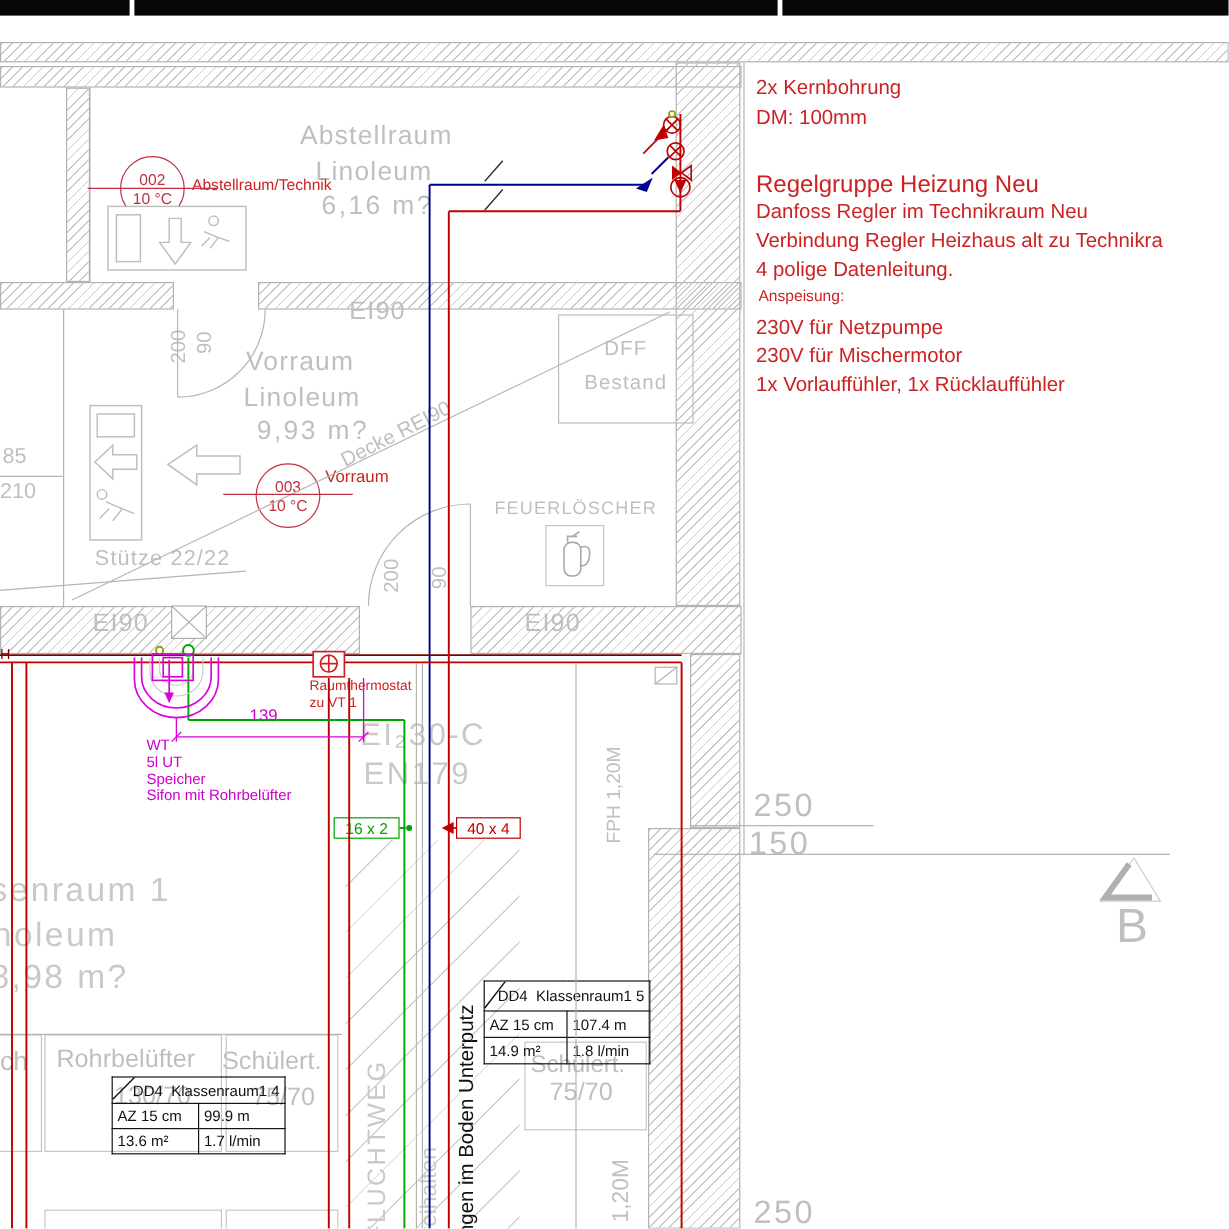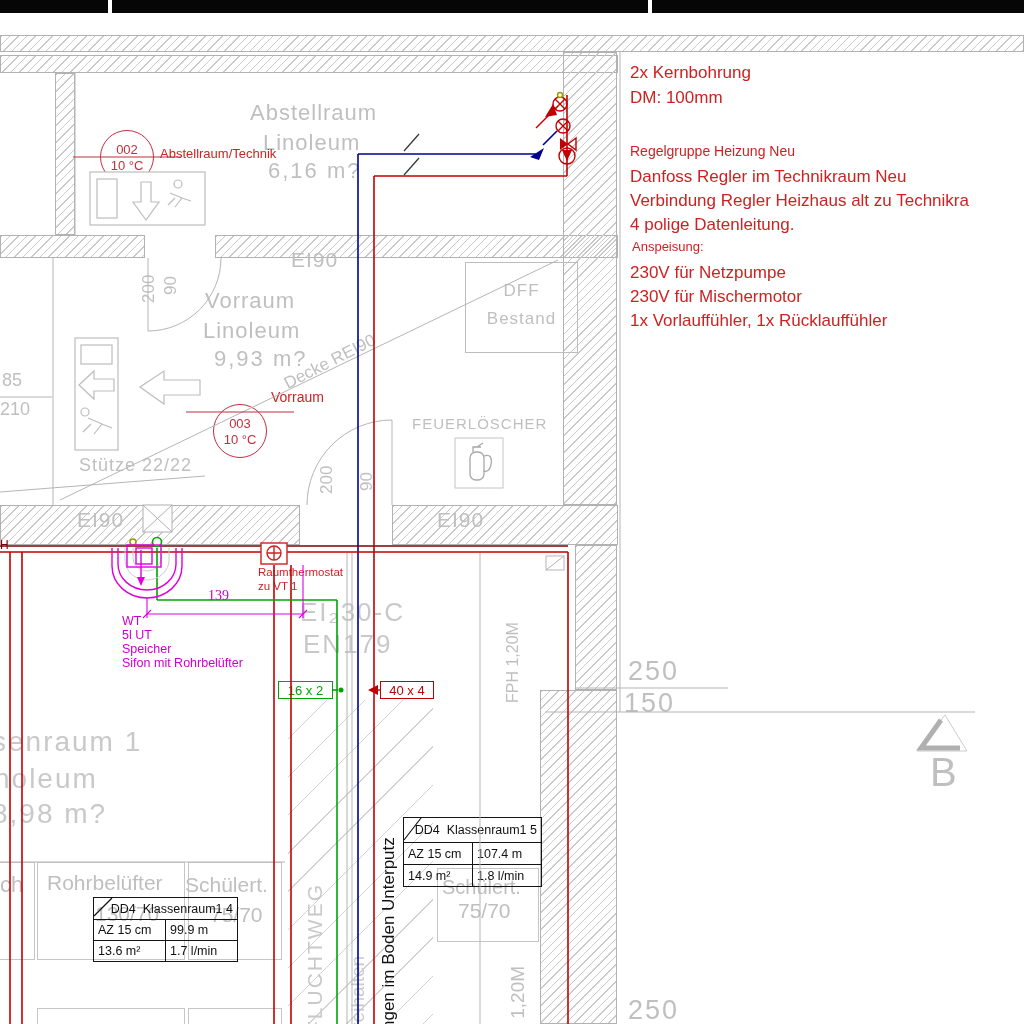--- a/index.html
+++ b/index.html
@@ -103,45 +103,45 @@
   <div class="abs g" style="left:210px;top:903px;font-size:21px;">75/70</div>
   <div class="abs g" style="left:442px;top:876px;font-size:20px;">Schülert.</div>
   <div class="abs g" style="left:458px;top:899px;font-size:21px;">75/70</div>
 
   <div class="abs g2 rot" style="left:303px;top:1034px;width:205px;font-size:21px;letter-spacing:2px;">FLUCHTWEG</div>
   <div class="abs g2 rot" style="left:347px;top:1034px;width:158px;font-size:19px;">freihalten</div>
   <div class="abs blk rot" style="left:379px;top:1030px;width:228px;font-size:17px;">ngen im Boden Unterputz</div>
 
   <div class="abs red" style="left:630px;top:63px;font-size:17px;">2x Kernbohrung</div>
   <div class="abs red" style="left:630px;top:88px;font-size:17px;">DM: 100mm</div>
-  <div class="abs red" style="left:630px;top:143px;font-size:14px;">Regelgruppe Heizung Neu</div>
+  <div class="abs red" style="left:630px;top:143px;font-size:20px;">Regelgruppe Heizung Neu</div>
   <div class="abs red" style="left:630px;top:167px;font-size:17px;">Danfoss Regler im Technikraum Neu</div>
   <div class="abs red" style="left:630px;top:191px;font-size:17px;">Verbindung Regler Heizhaus alt zu Technikra</div>
   <div class="abs red" style="left:630px;top:215px;font-size:17px;">4 polige Datenleitung.</div>
   <div class="abs red" style="left:632px;top:239px;font-size:13px;">Anspeisung:</div>
   <div class="abs red" style="left:630px;top:263px;font-size:17px;">230V für Netzpumpe</div>
   <div class="abs red" style="left:630px;top:287px;font-size:17px;">230V für Mischermotor</div>
   <div class="abs red" style="left:630px;top:311px;font-size:17px;">1x Vorlauffühler, 1x Rücklauffühler</div>
 
   <div class="abs circle" style="left:100px;top:130px;">
     <span>002</span>
     <span>10 °C</span>
   </div>
   <div class="abs red" style="left:160px;top:146px;font-size:13px;">Abstellraum/Technik</div>
-  <div class="abs circle" style="left:213px;top:404px;">
+  <div class="abs circle" style="left:213px;top:386px;">
     <span>003</span>
     <span>10 °C</span>
   </div>
   <div class="abs red" style="left:271px;top:389px;font-size:14px;">Vorraum</div>
 
   <div class="abs red" style="left:258px;top:566px;font-size:11.5px;">Raumthermostat</div>
   <div class="abs red" style="left:258px;top:580px;font-size:11.5px;">zu VT 1</div>
   <div class="abs" style="left:0;top:538px;font-size:12px;color:#7d0000;">H</div>
 
-  <div class="abs mag" style="left:208px;top:588px;font-size:14px;font-family:Liberation Serif, serif;">139</div>
+  <div class="abs mag" style="left:208px;top:588px;font-size:14px;">139</div>
   <div class="abs mag" style="left:122px;top:614px;font-size:12.5px;">WT</div>
   <div class="abs mag" style="left:122px;top:628px;font-size:12.5px;">5l UT</div>
   <div class="abs mag" style="left:122px;top:642px;font-size:12.5px;">Speicher</div>
   <div class="abs mag" style="left:122px;top:656px;font-size:12.5px;">Sifon mit Rohrbelüfter</div>
 
   <div class="abs dimbox" style="left:278px;top:681px;width:55px;border:1.5px solid #00a400;">
     <span style="color:#00a400;">16 x 2</span>
   </div>
   <div class="abs dimbox" style="left:380px;top:681px;width:54px;border:1.5px solid #c00000;">
     <span style="color:#c00000;">40 x 4</span>

